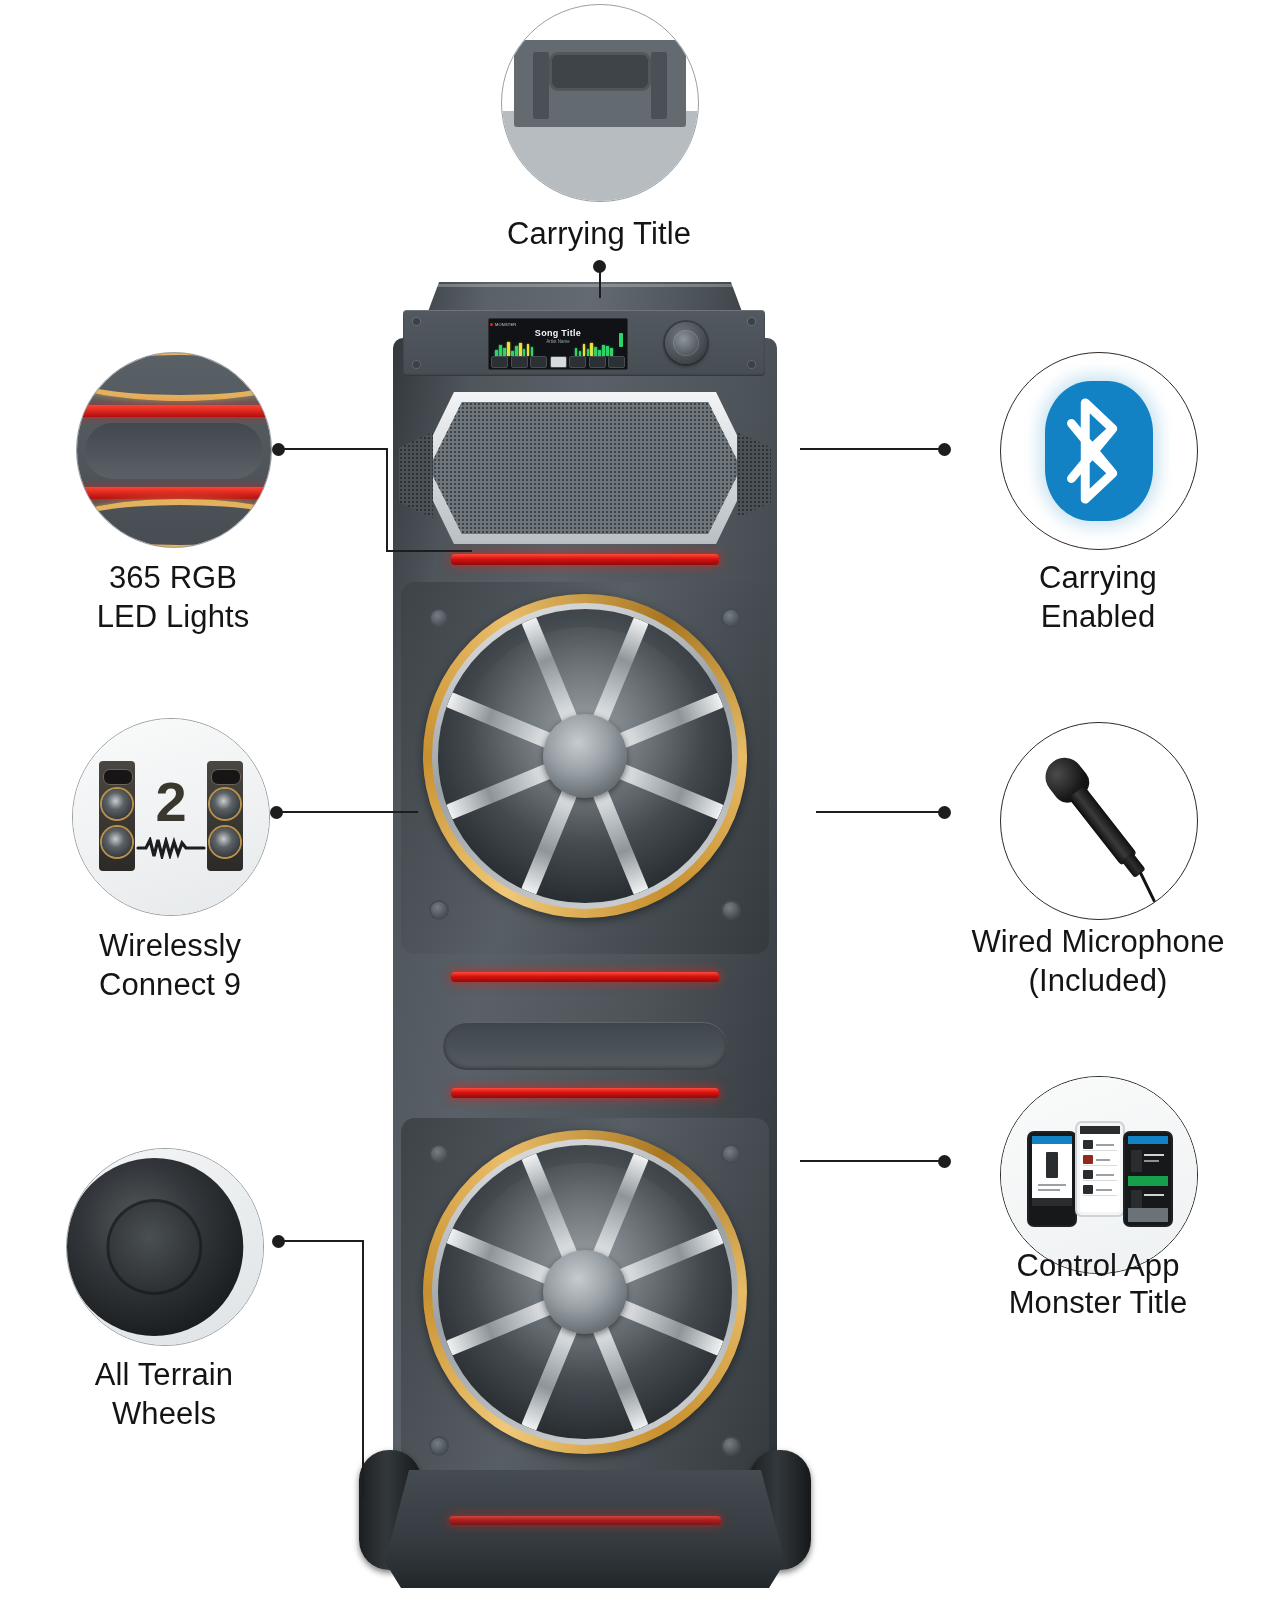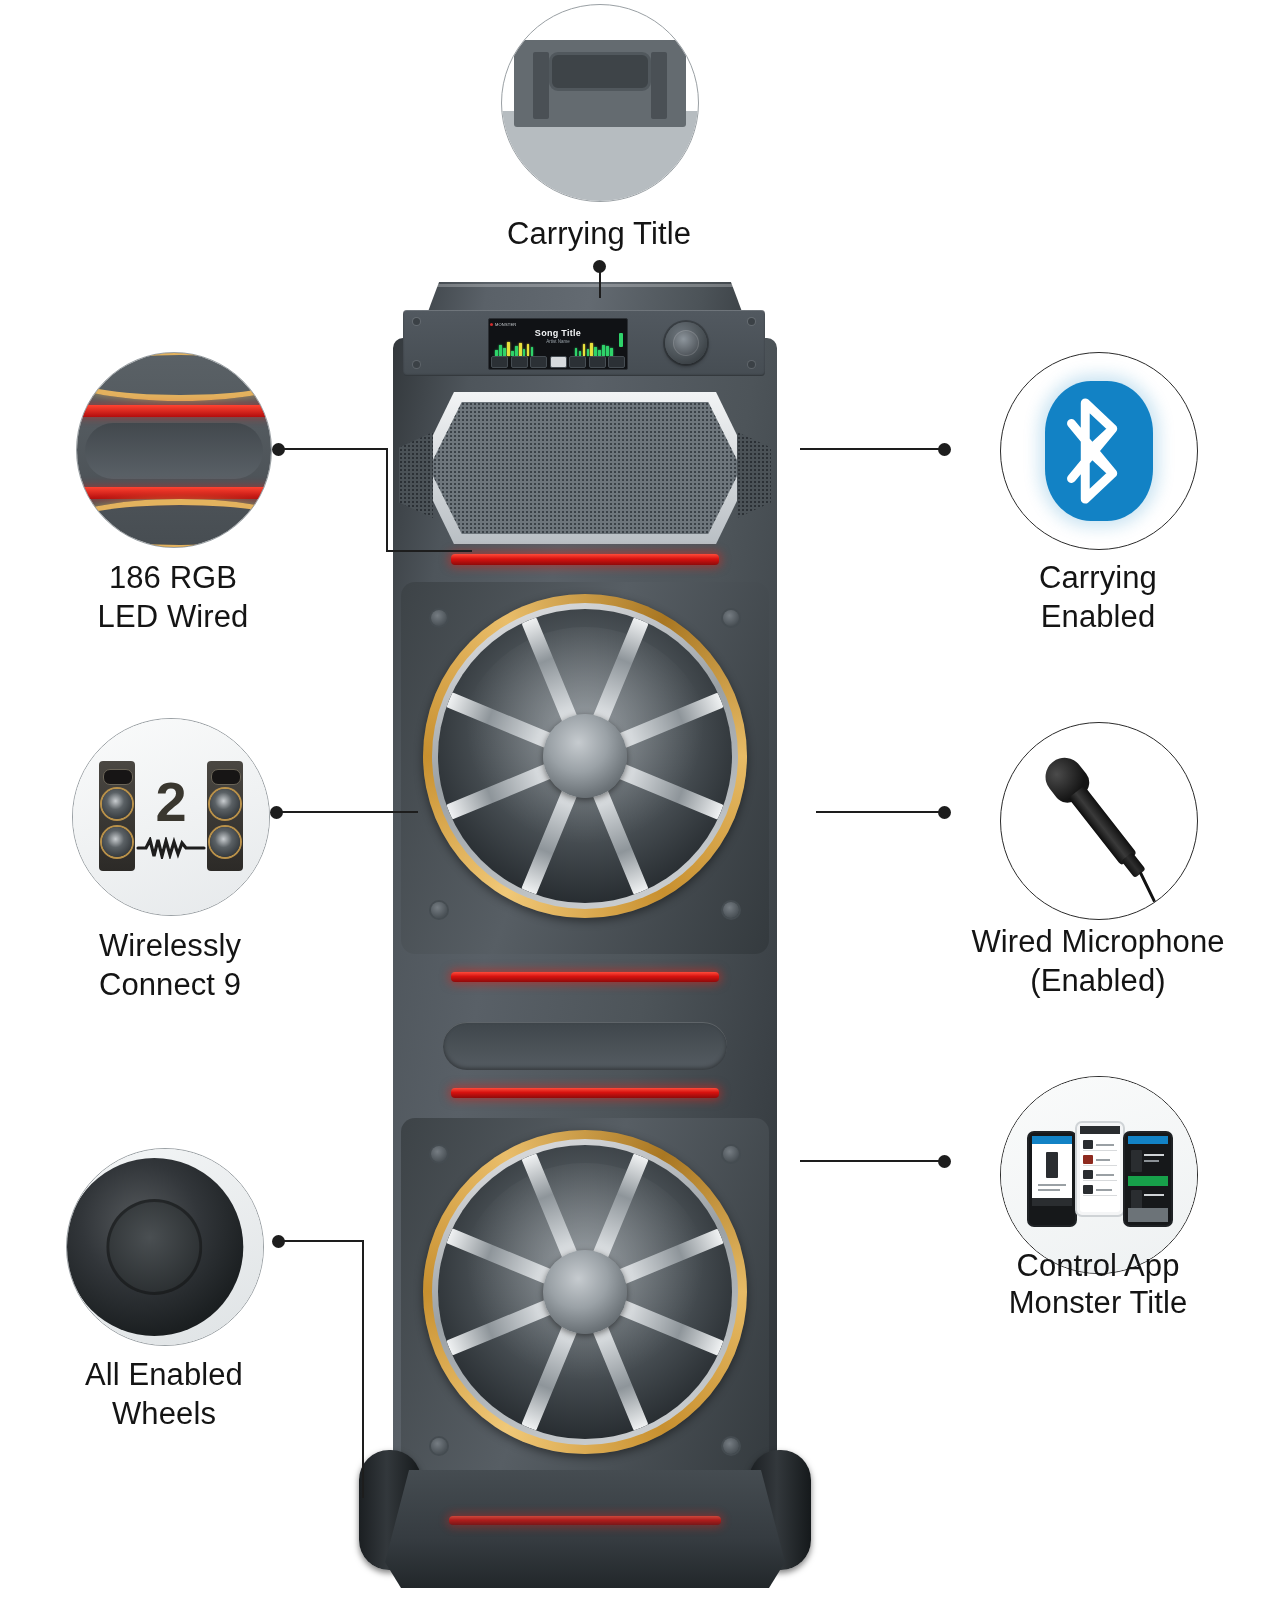--- a/index.html
+++ b/index.html
@@ -327,22 +327,22 @@
   <div class="callout">
     <div class="bubble soft" style="left:76px;top:352px;width:194px;height:194px;">
       <div class="art" style="background:linear-gradient(180deg,#5a6166,#474d52);">
         <div class="led-art-gold" style="top:-4px;"></div>
         <div class="led-art-band" style="top:52px;"></div>
         <div class="led-art-pill" style="top:70px;"></div>
         <div class="led-art-band" style="top:134px;"></div>
         <div class="led-art-gold" style="bottom:-4px;"></div>
       </div>
     </div>
-    <div class="cap" style="left:23px;top:558px;width:300px;">186 RGB</div>
-    <div class="cap" style="left:23px;top:597px;width:300px;">LED Wired</div>
+    <div class="cap" style="left:23px;top:558px;width:300px;">365 RGB</div>
+    <div class="cap" style="left:23px;top:597px;width:300px;">LED Lights</div>
     <div class="dot" style="left:272px;top:443px;"></div>
     <div class="lead h" style="left:282px;top:448px;width:104px;"></div>
     <div class="lead v" style="left:386px;top:448px;height:103px;"></div>
     <div class="lead h" style="left:386px;top:550px;width:86px;"></div>
   </div>
 
   <div class="callout">
     <div class="bubble soft" style="left:72px;top:718px;width:196px;height:196px;">
       <div class="art" style="background:linear-gradient(160deg,#fafbfb,#e6e9eb);">
         <div class="mini-spk" style="left:26px;top:42px;">
@@ -366,21 +366,21 @@
     <div class="dot" style="left:270px;top:806px;"></div>
     <div class="lead h" style="left:280px;top:811px;width:138px;"></div>
   </div>
 
   <div class="callout">
     <div class="bubble soft" style="left:66px;top:1148px;width:196px;height:196px;">
       <div class="art" style="background:linear-gradient(160deg,#f3f5f6,#dfe3e5);">
         <div class="tire"></div>
       </div>
     </div>
-    <div class="cap" style="left:14px;top:1355px;width:300px;">All Enabled</div>
+    <div class="cap" style="left:14px;top:1355px;width:300px;">All Terrain</div>
     <div class="cap" style="left:14px;top:1394px;width:300px;">Wheels</div>
     <div class="dot" style="left:272px;top:1235px;"></div>
     <div class="lead h" style="left:282px;top:1240px;width:82px;"></div>
     <div class="lead v" style="left:362px;top:1240px;height:258px;"></div>
   </div>
 
   <div class="callout">
     <div class="bubble" style="left:1000px;top:352px;width:196px;height:196px;">
       <div class="art">
         <div class="bt-tile"></div>
@@ -400,21 +400,21 @@
       <div class="art">
         <div class="mic">
           <div class="mic-head"></div>
           <div class="mic-body"></div>
           <div class="mic-tail"></div>
           <div class="mic-cord"></div>
         </div>
       </div>
     </div>
     <div class="cap" style="left:908px;top:922px;width:380px;">Wired Microphone</div>
-    <div class="cap" style="left:908px;top:961px;width:380px;">(Enabled)</div>
+    <div class="cap" style="left:908px;top:961px;width:380px;">(Included)</div>
     <div class="dot" style="left:938px;top:806px;"></div>
     <div class="lead h" style="left:816px;top:811px;width:124px;"></div>
   </div>
 
   <div class="callout">
     <div class="bubble" style="left:1000px;top:1076px;width:196px;height:196px;">
       <div class="art" style="background:linear-gradient(160deg,#fafbfb,#eef1f2);">
         <div class="phone" style="left:26px;top:54px;">
           <div class="scr">
             <div class="ph-bar" style="top:0;background:#1282c5;"></div>

